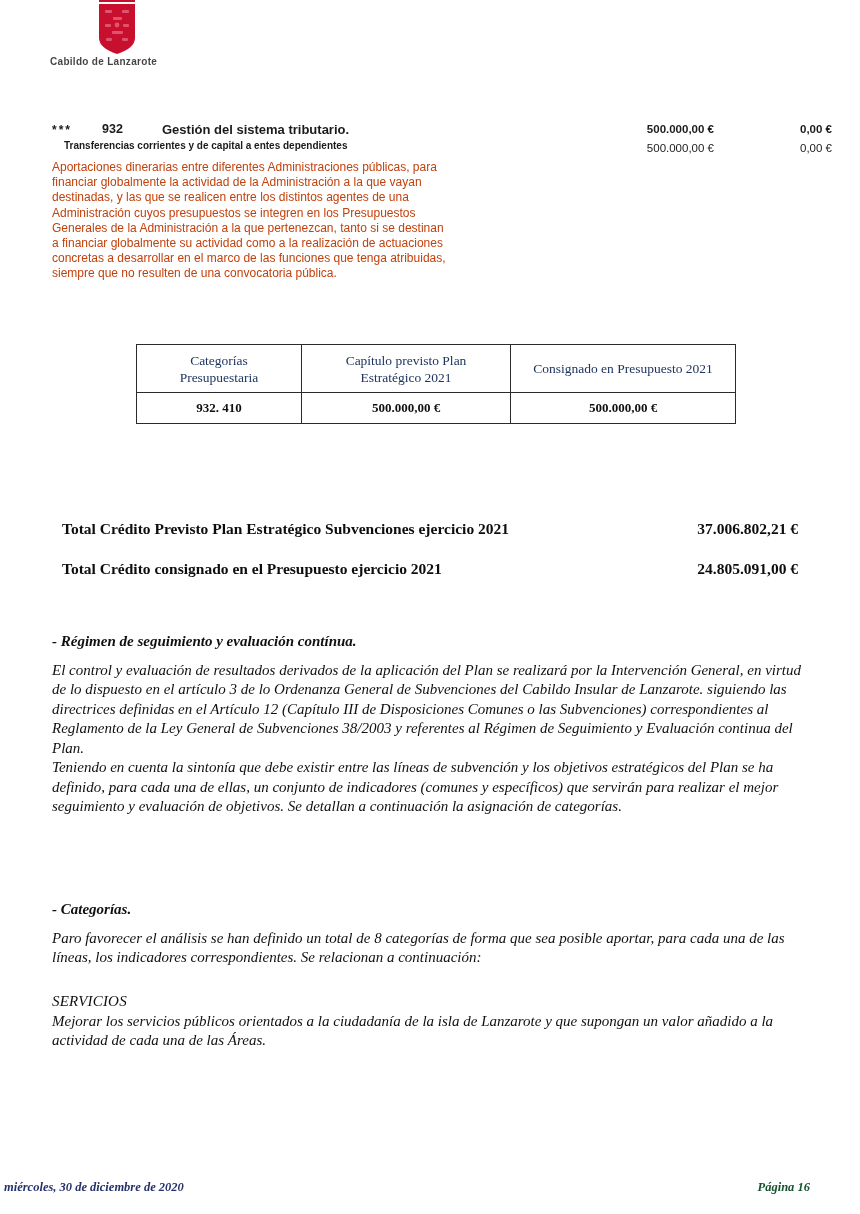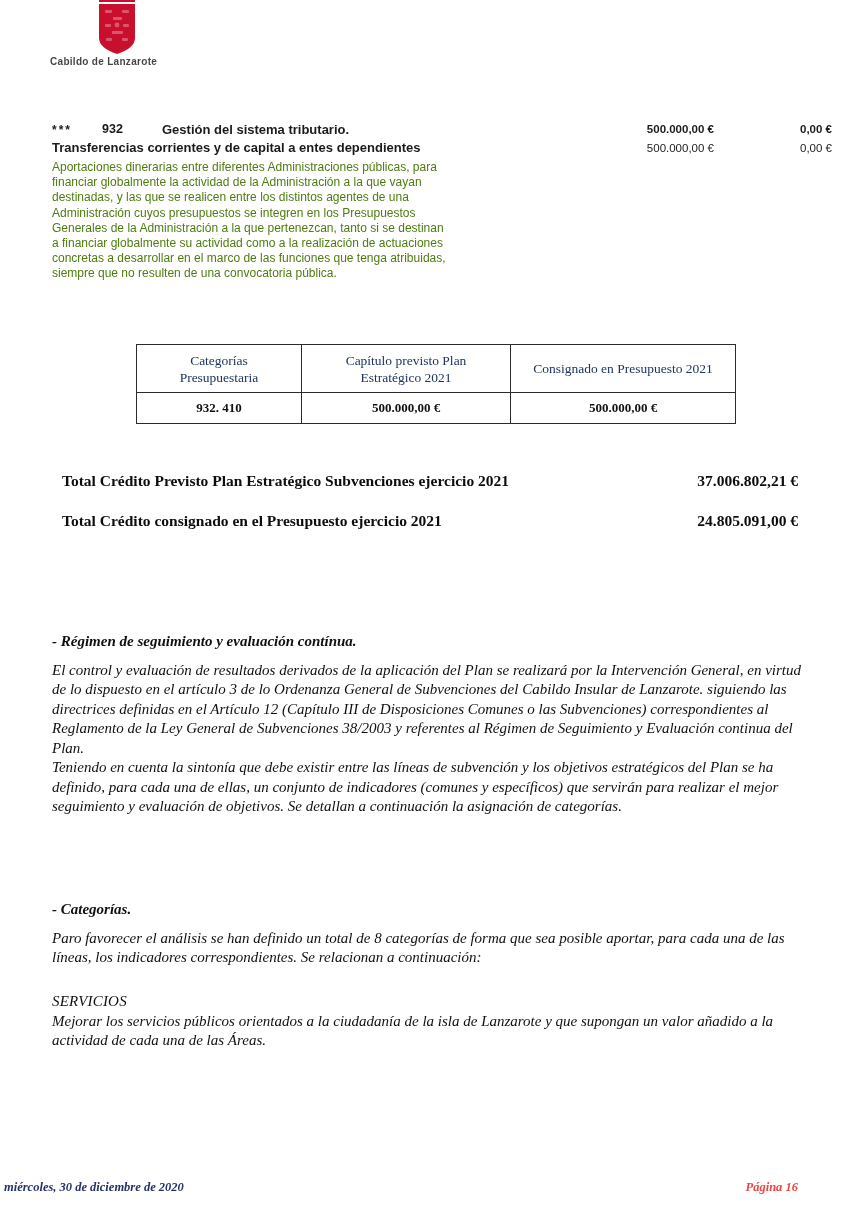--- a/index.html
+++ b/index.html
@@ -107,23 +107,23 @@
     font-size: 11.5px;
     font-weight: bold;
   }
   .prog-row2 {
     position: relative;
     height: 18px;
     margin-top: 1px;
   }
   .prog-subtitle {
     position: absolute;
-    left: 0px;
-    top: 0px;
-    font-size: 13px;
+    left: 12px;
+    top: 0px;
+    font-size: 10px;
     font-weight: bold;
   }
   .prog-amount3 {
     position: absolute;
     left: 536px;
     top: 2px;
     width: 126px;
     text-align: right;
     font-size: 11.5px;
     font-weight: normal;
@@ -136,21 +136,21 @@
     text-align: right;
     font-size: 11.5px;
     font-weight: normal;
   }
   .prog-desc {
     margin-top: 2px;
     width: 460px;
     font-size: 12px;
     line-height: 15.2px;
     font-weight: normal;
-    color: #4d7c0f;
+    color: #c2410c;
   }
   .prog-desc div { white-space: nowrap; }
 
   
   .table-wrap {
     position: absolute;
     left: 136px;
     top: 344px;
     width: 572px;
   }
@@ -181,21 +181,21 @@
     padding: 2px 4px;
   }
   .col-1 { width: 156px; }
   .col-2 { width: 200px; }
   .col-3 { width: 216px; }
 
   
   .totals {
     position: absolute;
     left: 62px;
-    top: 472px;
+    top: 520px;
     width: 736px;
   }
   .total-row {
     position: relative;
     height: 40px;
   }
   .total-label {
     position: absolute;
     left: 0px;
     top: 0px;
@@ -259,27 +259,27 @@
     left: 4px;
     top: 0px;
     font-family: "Liberation Serif", serif;
     font-style: italic;
     font-weight: bold;
     font-size: 12.5px;
     color: #26316b;
   }
   .footer-right {
     position: absolute;
-    right: 62px;
+    right: 50px;
     top: 0px;
     font-family: "Liberation Serif", serif;
     font-style: italic;
     font-weight: bold;
     font-size: 12.5px;
-    color: #ef4444;
+    color: #14532d;
   }
 </style>
 </head>
 <body>
 
 <div class="page">
 
   <div class="logo-block">
     <div class="crest">
       <svg viewBox="0 0 58 72" width="58" height="72" aria-hidden="true">

